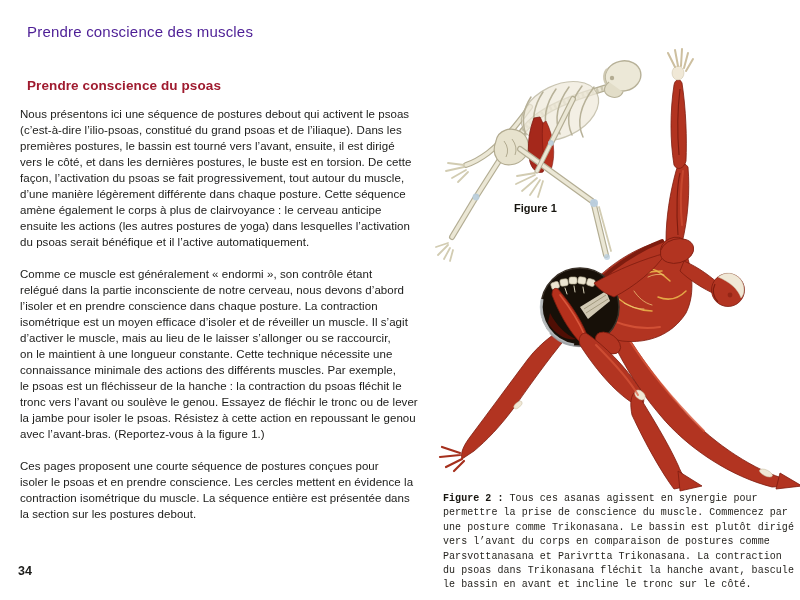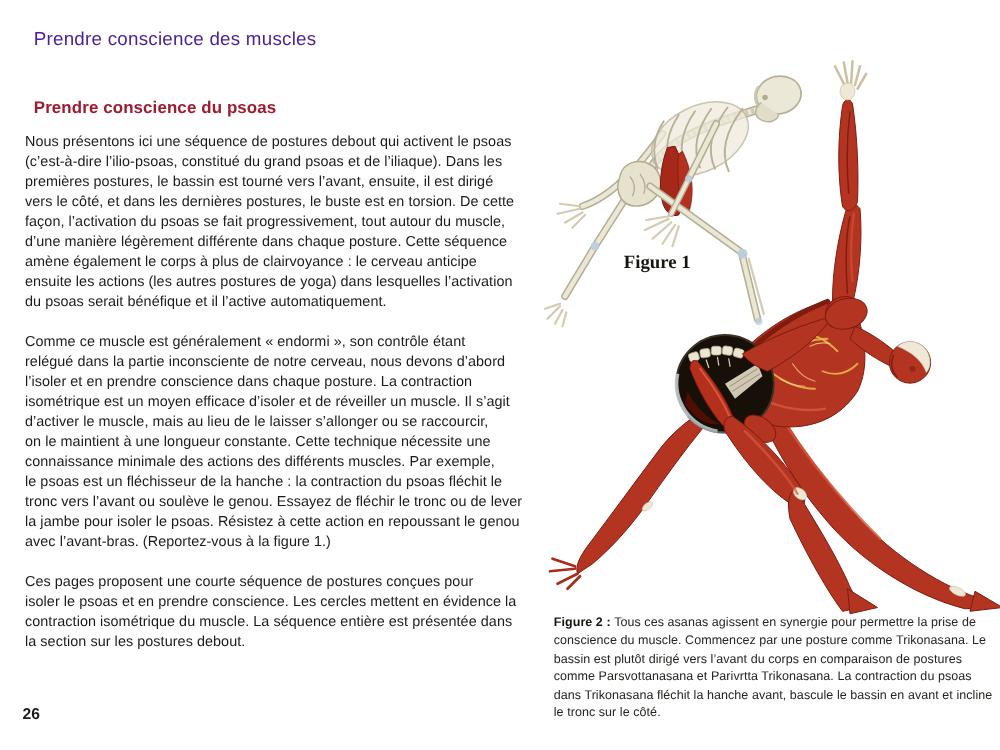--- a/index.html
+++ b/index.html
@@ -18,26 +18,26 @@
     left:27px;top:78px;
     font-size:13.5px;font-weight:bold;color:#9f1b2f;letter-spacing:.1px;
   }
   .para{
     left:20px;width:432px;
     font-size:11.5px;line-height:16px;color:#1b1b19;
     white-space:pre-line;letter-spacing:.05px;
   }
   .figure-area{left:430px;top:45px;width:370px;height:450px;}
   .fig1-label{
-    left:499px;top:202px;
-    font-size:15px;font-weight:bold;color:#17150f;z-index:5;font-family:Liberation Serif, serif;
+    left:514px;top:202px;
+    font-size:11px;font-weight:bold;color:#17150f;z-index:5;
   }
   .caption{
     left:443px;top:492px;width:356px;
-    font-size:10px;line-height:14.4px;color:#26241f;letter-spacing:.05px;
+    font-size:10px;line-height:14.4px;color:#26241f;letter-spacing:.05px;font-family:Liberation Mono, monospace;
   }
   .caption b{font-weight:bold;color:#17150f;}
   .page-number{
     left:18px;top:564px;
     font-size:12.5px;font-weight:bold;color:#1b1b19;
   }
   
   .bo{stroke:#b3ad93;stroke-width:6;fill:none;stroke-linecap:round;}
   .bi{stroke:#ebe7d5;stroke-width:3.6;fill:none;stroke-linecap:round;}
   .bf{stroke:#d2ccb2;stroke-width:1.8;fill:none;stroke-linecap:round;}
@@ -203,13 +203,13 @@
     <path class="m" d="M248,426 L272,441 L250,446 Z"></path>
     <path class="mh" d="M166,300 C184,318 200,336 208,350" style="opacity:.7"></path>
   </g>
 </svg>
 </div>
 
 <div class="abs fig1-label">Figure 1</div>
 
 <div class="abs caption"><b>Figure 2 : </b><span>Tous ces asanas agissent en synergie pour permettre la prise de conscience du muscle. Commencez par une posture comme Trikonasana. Le bassin est plutôt dirigé vers l’avant du corps en comparaison de postures comme Parsvottanasana et Parivrtta Trikonasana. La contraction du psoas dans Trikonasana fléchit la hanche avant, bascule le bassin en avant et incline le tronc sur le côté.</span></div>
 
-<div class="abs page-number">26</div>
+<div class="abs page-number">34</div>
 
 </body></html>

